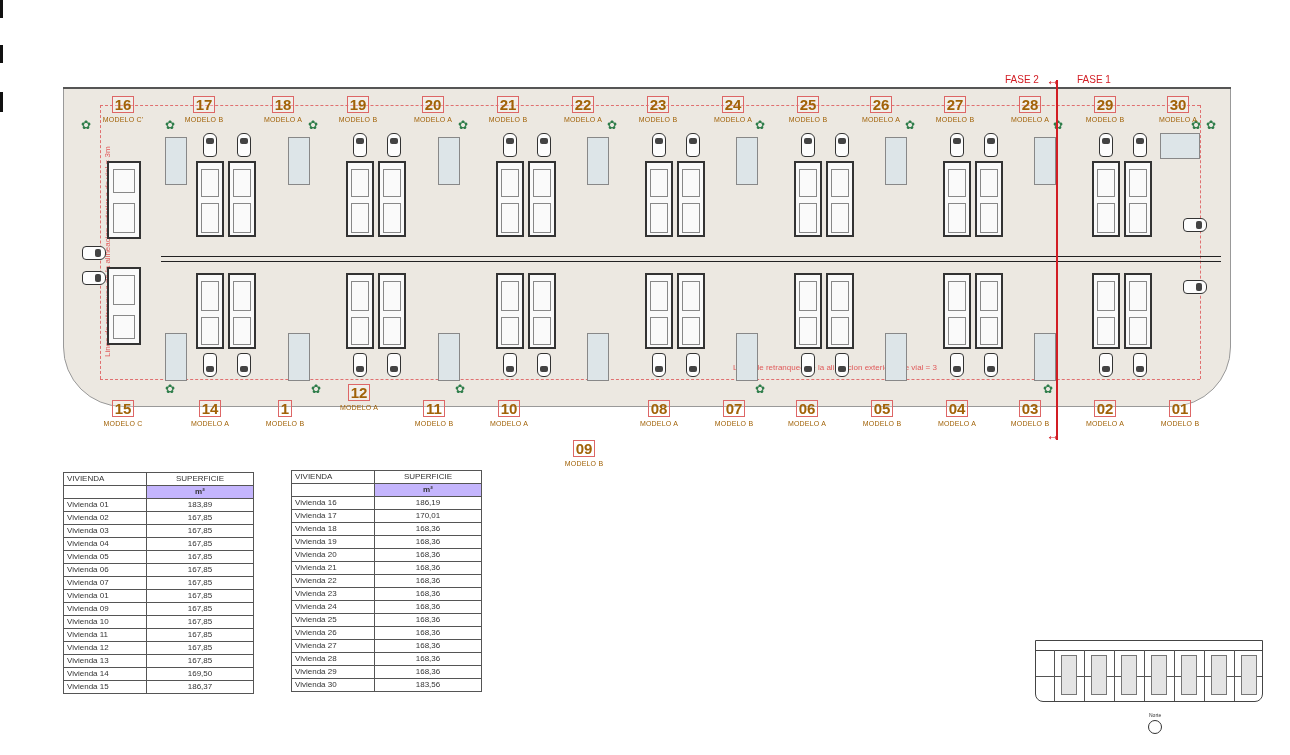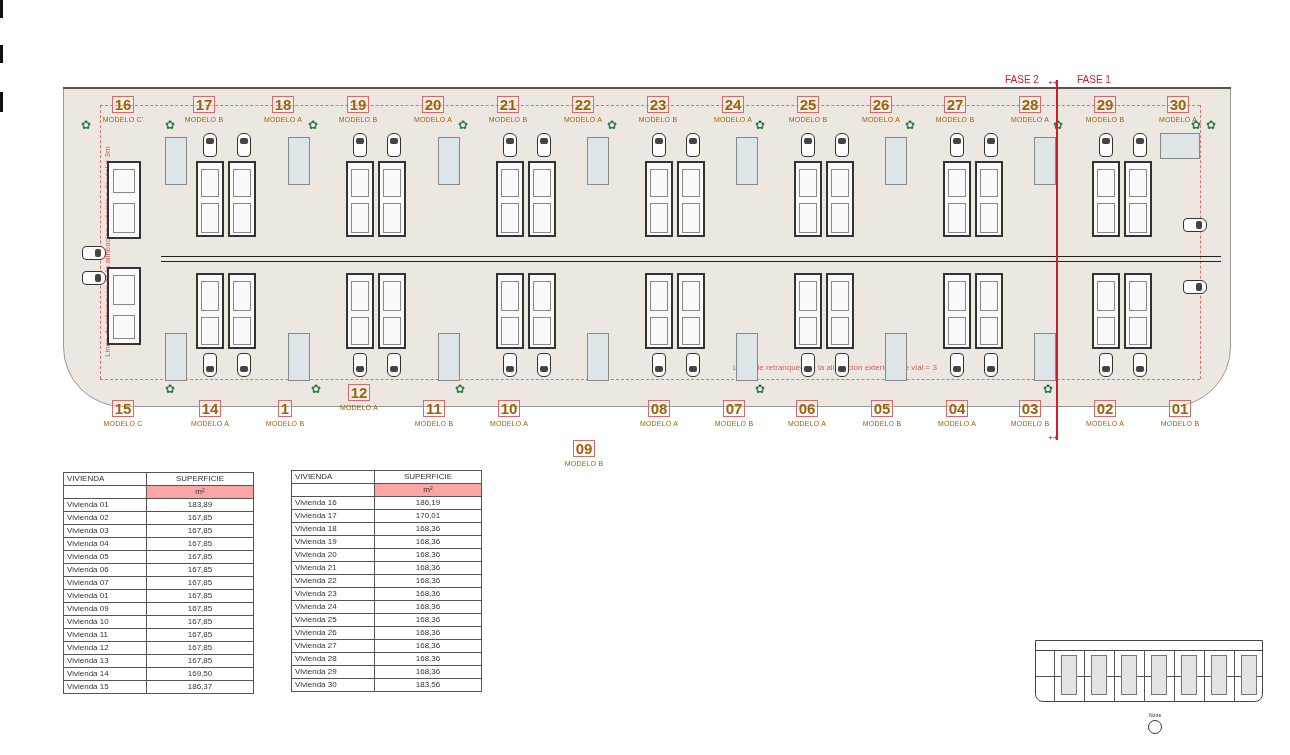--- a/index.html
+++ b/index.html
@@ -24,21 +24,21 @@
   .phase-line { position:absolute; left:1056px; top:80px; width:2px; height:360px; background:#d21d24; }
   .phase-arrow { position:absolute; color:#d21d24; font-size:14px; line-height:12px; font-weight:bold; }
   .phase-label { position:absolute; color:#d21d24; font-size:10px; top:74px; }
   .retranqueo { position:absolute; color:#e05a5a; font-size:8px; white-space:nowrap; }
   .retranqueo-v { position:absolute; color:#e05a5a; font-size:8px; white-space:nowrap; transform-origin:left top; transform:rotate(-90deg); }
   .left-houses { position:absolute; left:28px; top:74px; width:60px; height:180px; }
   table.area { position:absolute; border-collapse:collapse; font-size:8px; color:#333; }
   table.area td { border:1px solid #555; padding:0 3px; height:12px; line-height:12px; }
   table.area td.c1 { width:76px; }
   table.area td.c2 { width:100px; text-align:center; }
-  table.area tr.unit td.c2 { background:#fca5a5; }
+  table.area tr.unit td.c2 { background:#c4b5fd;font-weight:bold; }
   .keyplan { position:absolute; left:1035px; top:640px; width:228px; height:62px; border:1.5px solid #444; border-bottom-left-radius:8px; border-bottom-right-radius:8px; box-sizing:border-box; }
   .keyplan .hdr { position:absolute; left:0; top:0; right:0; height:9px; border-bottom:1px solid #444; }
   .keyplan .cell { position:absolute; top:9px; width:29px; height:51px; border-left:1px solid #555; box-sizing:border-box; }
   .keyplan .cell .ins { position:absolute; left:6px; top:5px; width:16px; height:40px; background:#e4e4e4; border:1px solid #777; box-sizing:border-box; }
   .keyplan .mid { position:absolute; left:0; right:0; top:35px; border-top:1px solid #555; }
   .north { position:absolute; left:1148px; top:720px; width:12px; height:12px; border:1px solid #333; border-radius:50%; }
   .north-label { position:absolute; left:1149px; top:712px; font-size:5px; color:#333; }
 </style>
 </head>
 <body>

